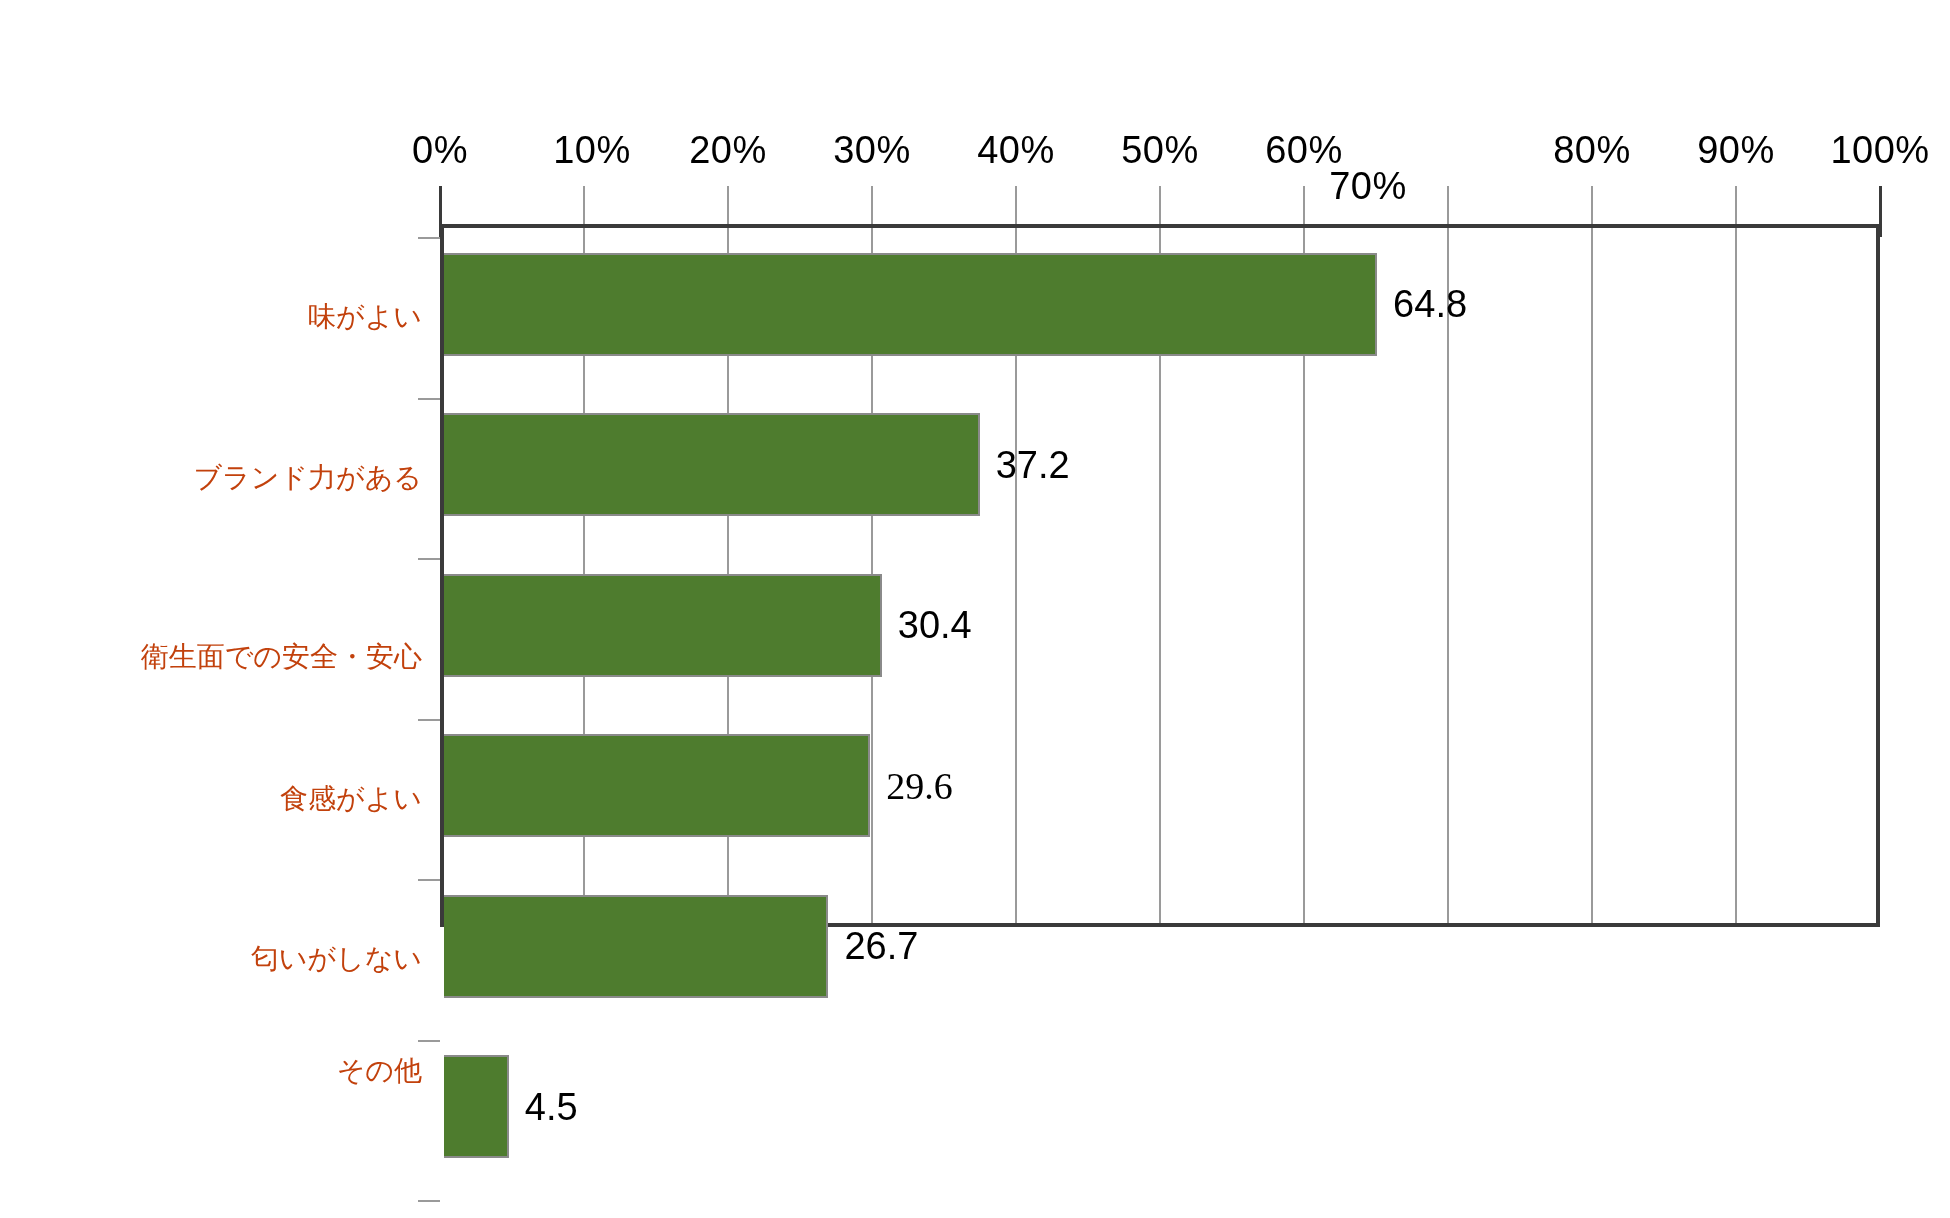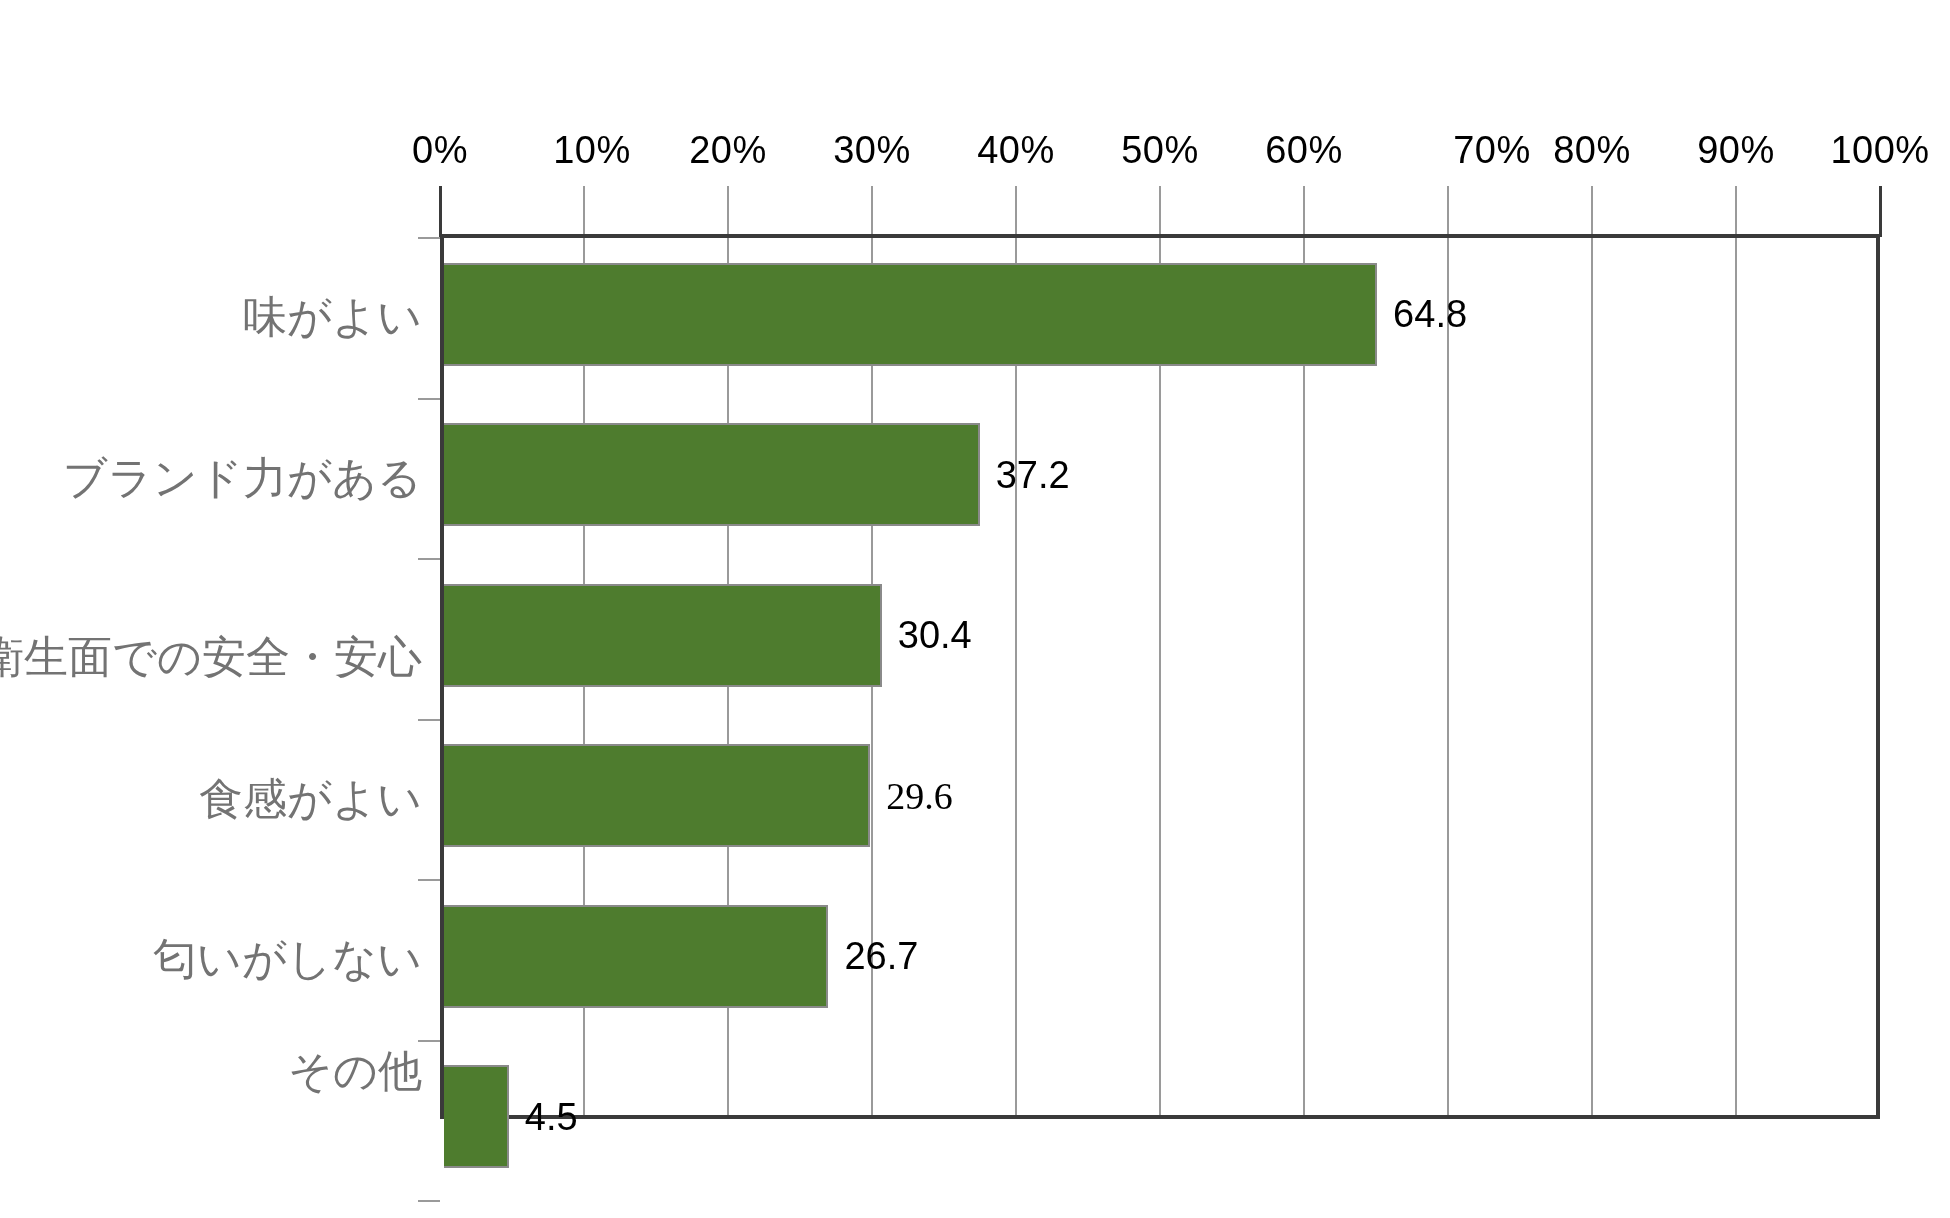--- a/index.html
+++ b/index.html
@@ -16,23 +16,23 @@
     width: 1950px;
     height: 1218px;
     overflow: hidden;
     background: #ffffff;
   }
 
   
   #plot-area {
     position: absolute;
     left: 440px;
-    top: 234px;
+    top: 224px;
     width: 1440px;
-    height: 885px;
+    height: 703px;
     box-sizing: border-box;
     border-top: 4px solid #3a3a3a;
     border-bottom: 4px solid #3a3a3a;
     border-right: 4px solid #3a3a3a;
     border-left: 4px solid #3a3a3a;
     background: #ffffff;
   }
 
   .gridline {
     position: absolute;
@@ -92,25 +92,25 @@
     color: #000000;
     white-space: nowrap;
     padding-left: 16px;
   }
 
   
   .ycat-label {
     position: absolute;
     right: 1528px; 
     transform: translateY(-50%);
-    font-size: 44px;
+    font-size: 28px;
     line-height: 46px;
     white-space: nowrap;
     text-align: right;
-    color: #737373;
+    color: #c2410c;
   }
   .ytick-mark {
     position: absolute;
     left: 418px;
     width: 22px;
     height: 2px;
     background: #9a9a9a;
   }
 </style>
 </head>
@@ -126,21 +126,21 @@
       <div class="xtick-label" style="left: 728px;">20%</div>
       <div class="xtick-mark" style="left: 728px;"></div>
       <div class="xtick-label" style="left: 872px;">30%</div>
       <div class="xtick-mark" style="left: 872px;"></div>
       <div class="xtick-label" style="left: 1016px;">40%</div>
       <div class="xtick-mark" style="left: 1016px;"></div>
       <div class="xtick-label" style="left: 1160px; text-align: center;">50%</div>
       <div class="xtick-mark" style="left: 1160px;"></div>
       <div class="xtick-label" style="left: 1304px;">60%</div>
       <div class="xtick-mark" style="left: 1304px;"></div>
-      <div class="xtick-label" style="left: 1492px;">70%</div>
+      <div class="xtick-label" style="left: 1368px; margin-top: 36px;">70%</div>
       <div class="xtick-mark" style="left: 1448px;"></div>
       <div class="xtick-label" style="left: 1592px;">80%</div>
       <div class="xtick-mark" style="left: 1592px;"></div>
       <div class="xtick-label" style="left: 1736px;">90%</div>
       <div class="xtick-mark" style="left: 1736px;"></div>
       <div class="xtick-label" style="left: 1880px;">100%</div>
       <div class="xtick-mark edge" style="left: 1880px;"></div>
     </div>
 
   <div id="yticks">

